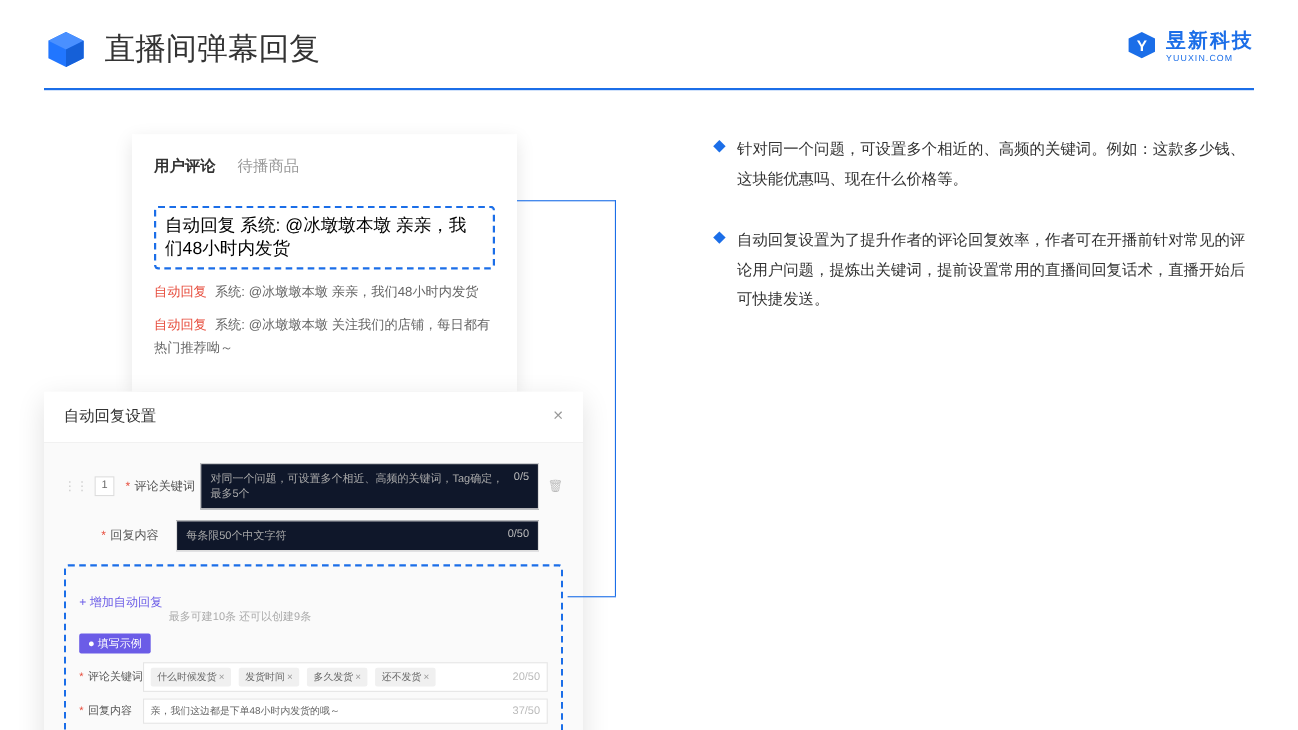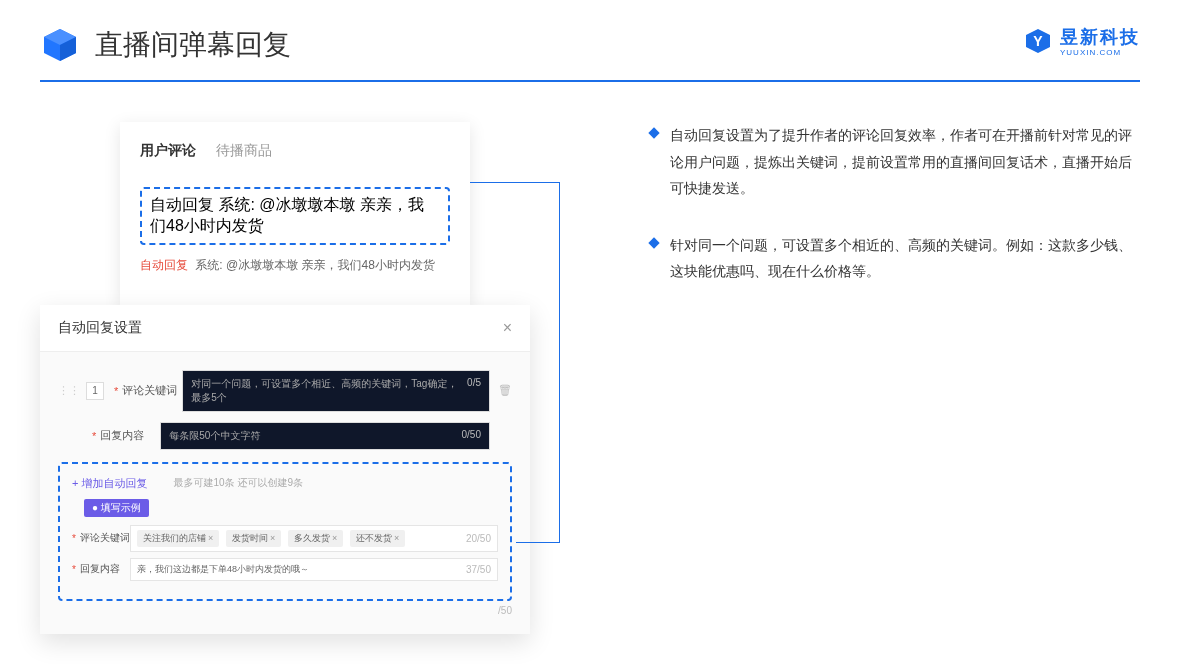--- a/index.html
+++ b/index.html
@@ -36,22 +36,22 @@
 .settings-body { padding: 18px; background: #fafafa; }
 .form-row { display: flex; align-items: center; margin-bottom: 10px; font-size: 11px; }
 .row-num { width: 18px; height: 18px; border: 1px solid #ddd; display: flex; align-items: center; justify-content: center; font-size: 10px; color: #666; margin-right: 10px; background:#fff; }
 .dot-red { color: #e74c3c; margin-right: 4px; }
 .row-label { width: 60px; color: #555; font-size: 11px; }
 .row-input { flex: 1; border: 1px solid #ddd; background: #0f172a; padding: 6px 8px; font-size: 10px; color: #aaa; display: flex; justify-content: space-between; }
 .row-counter { color: #bbb; font-size: 10px; }
 .trash { width: 14px; margin-left: 8px; color: #bbb; }
 .dashed-box { border: 2px dashed #1b6ee8; border-radius: 4px; padding: 12px; margin-top: 12px; }
 .add-link { color: #6b5ce7; font-size: 11px; display: flex; align-items: center; gap: 4px; }
-.add-link-sub { color: #aaa; font-size: 10px; margin-left: 6px; }
-.example-badge { background: #6b5ce7; color: #fff; font-size: 10px; padding: 2px 8px; border-radius: 2px; display: inline-block; margin: 8px 12px; }
+.add-link-sub { color: #aaa; font-size: 10px; margin-left: 6px; margin-top: 27px; }
+.example-badge { background: #6b5ce7; color: #fff; font-size: 10px; padding: 2px 8px; border-radius: 2px; display: inline-block; margin: 8px 0; }
 .tag-pill { display: inline-block; background: #f0f0f0; color: #666; font-size: 9px; padding: 2px 6px; margin-right: 4px; border-radius: 2px; }
 .tag-pill .x { color: #999; margin-left: 2px; }
 .example-row { display: flex; align-items: center; font-size: 10px; margin-bottom: 6px; }
 .example-row .row-label { width: 50px; font-size: 10px; }
 .example-input { flex: 1; border: 1px solid #e5e5e5; background: #fff; padding: 4px 6px; display: flex; align-items: center; justify-content: space-between; }
 .example-text { color: #666; font-size: 9px; }
 
 
 .connector { position: absolute; border: 1px solid #1b6ee8; pointer-events: none; }
 
@@ -101,20 +101,25 @@
       <div class="comment-highlight">
         <span class="tag">自动回复</span>
         <span>系统:</span>
         <span>@冰墩墩本墩 亲亲，我们48小时内发货</span>
       </div>
       <div class="comment-row">
         <span class="tag">自动回复</span>
         <span>系统:</span>
         <span>@冰墩墩本墩 亲亲，我们48小时内发货</span>
       </div>
+      <div class="comment-row">
+        <span class="tag">自动回复</span>
+        <span>系统:</span>
+        <span>@冰墩墩本墩 关注我们的店铺，每日都有热门推荐呦～</span>
+      </div>
     </div>
 
     <div class="card-settings">
       <div class="settings-header">
         <span>自动回复设置</span>
         <span class="close-x">×</span>
       </div>
       <div class="settings-body">
         <div class="form-row">
           <span style="color:#ccc;margin-right:6px;">⋮⋮</span>
@@ -131,31 +136,31 @@
           <span class="dot-red">*</span>
           <div class="row-label">回复内容</div>
           <div class="row-input">
             <span>每条限50个中文字符</span>
             <span class="row-counter">0/50</span>
           </div>
           <span class="trash" style="visibility:hidden;">🗑</span>
         </div>
 
         <div class="dashed-box">
-          <div style="display:flex;align-items:center;gap:20px;">
+          <div style="display:flex;align-items:center;">
             <span class="add-link">+ 增加自动回复</span>
             <span class="add-link-sub">最多可建10条 还可以创建9条</span>
           </div>
           <div class="example-badge">● 填写示例</div>
           <div class="example-row">
             <span class="dot-red">*</span>
             <div class="row-label">评论关键词</div>
             <div class="example-input">
               <div>
-                <span class="tag-pill"><span>关注我们的店铺</span><span class="x">×</span></span>
+                <span class="tag-pill"><span>什么时候发货</span><span class="x">×</span></span>
                 <span class="tag-pill"><span>发货时间</span><span class="x">×</span></span>
                 <span class="tag-pill"><span>多久发货</span><span class="x">×</span></span>
                 <span class="tag-pill"><span>还不发货</span><span class="x">×</span></span>
               </div>
               <span class="row-counter">20/50</span>
             </div>
           </div>
           <div class="example-row">
             <span class="dot-red">*</span>
             <div class="row-label">回复内容</div>
@@ -171,20 +176,20 @@
 
     <div class="connector" style="left:430px; top:60px; width:90px; height:0; border-bottom:none;border-left:none;border-right:none;"></div>
     <div class="connector" style="left:519px; top:60px; width:0; height:360px; border-top:none;border-bottom:none;border-right:none;"></div>
     <div class="connector" style="left:476px; top:420px; width:44px; height:0; border-bottom:none;border-left:none;border-right:none;"></div>
 
   </div>
 
   <div class="right">
     <div class="bullet">
       <div class="diamond"></div>
-      <div class="bullet-text">自动回复设置为了提升作者的评论回复效率，作者可在开播前针对常见的评论用户问题，提炼出关键词，提前设置常用的直播间回复话术，直播开始后可快捷发送。</div>
+      <div class="bullet-text">针对同一个问题，可设置多个相近的、高频的关键词。例如：这款多少钱、这块能优惠吗、现在什么价格等。</div>
     </div>
     <div class="bullet">
       <div class="diamond"></div>
-      <div class="bullet-text">针对同一个问题，可设置多个相近的、高频的关键词。例如：这款多少钱、这块能优惠吗、现在什么价格等。</div>
+      <div class="bullet-text">自动回复设置为了提升作者的评论回复效率，作者可在开播前针对常见的评论用户问题，提炼出关键词，提前设置常用的直播间回复话术，直播开始后可快捷发送。</div>
     </div>
   </div>
 </div>
 
 </body></html>

